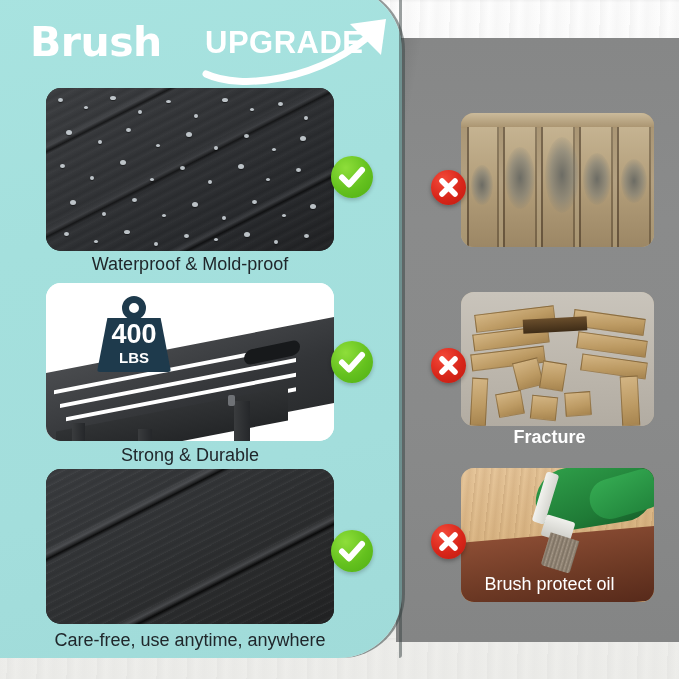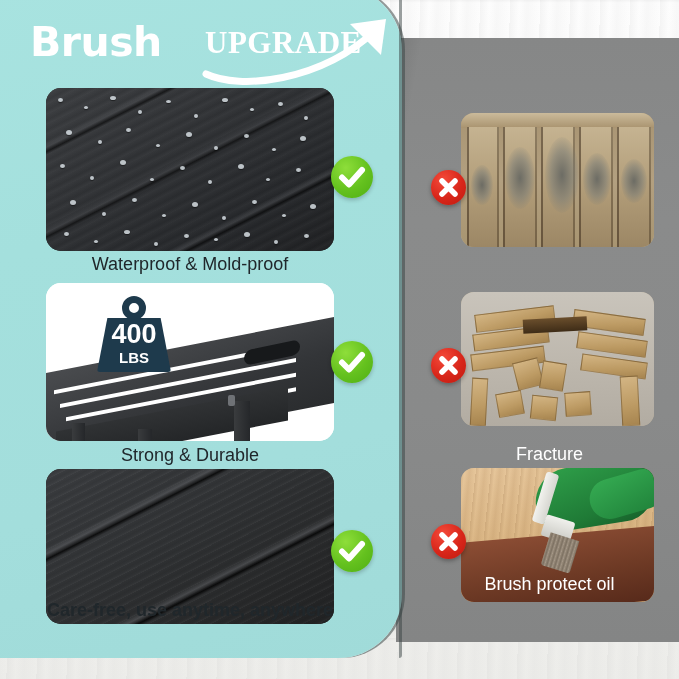--- a/index.html
+++ b/index.html
@@ -91,21 +91,21 @@
     font-family: "DejaVu Sans", sans-serif;
   }
   .brand-upgrade {
     position: absolute;
     left: 183px;
     top: 9px;
     font-size: 31px;
     font-weight: 700;
     color: #ffffff;
     letter-spacing: 0.5px;
-    font-family: Liberation Serif, serif;
+    font-family: Liberation Sans, sans-serif;
   }
   .brand-arrow {
     position: absolute;
     left: 178px;
     top: 0px;
     width: 205px;
     height: 70px;
   }
 
   
@@ -140,21 +140,21 @@
     position: absolute;
     left: 20px;
     width: 340px;
     text-align: center;
     font-size: 18px;
     color: #20272b;
     font-family: "Liberation Sans", sans-serif;
   }
   .pro-caption.p0 { top: 254px; }
   .pro-caption.p1 { top: 445px; }
-  .pro-caption.p2 { top: 600px; font-weight: bold; }
+  .pro-caption.p2 { top: 630px; }
 
   
   .tex-wet {
     position: absolute;
     inset: 0;
     background:
       repeating-linear-gradient(
         -27deg,
         rgba(0,0,0,0.0) 0px,
         rgba(0,0,0,0.0) 64px,
@@ -323,21 +323,21 @@
   .con-caption {
     position: absolute;
     left: 420px;
     width: 259px;
     text-align: center;
     font-size: 18px;
     color: #ffffff;
     font-family: "Liberation Sans", sans-serif;
   }
   .con-caption.q0 { top: 258px; }
-  .con-caption.q1 { top: 444px; }
+  .con-caption.q1 { top: 427px; font-weight: bold; }
   .con-caption.q2 { top: 574px; }
 
   .x-badge {
     position: absolute;
     left: 431px;
     width: 35px;
     height: 35px;
     border-radius: 50%;
     background: radial-gradient(circle at 35% 28%, #f44a3a 0%, #d8261a 55%, #bf1a10 100%);
     box-shadow: 0 2px 4px rgba(0,0,0,0.3);

